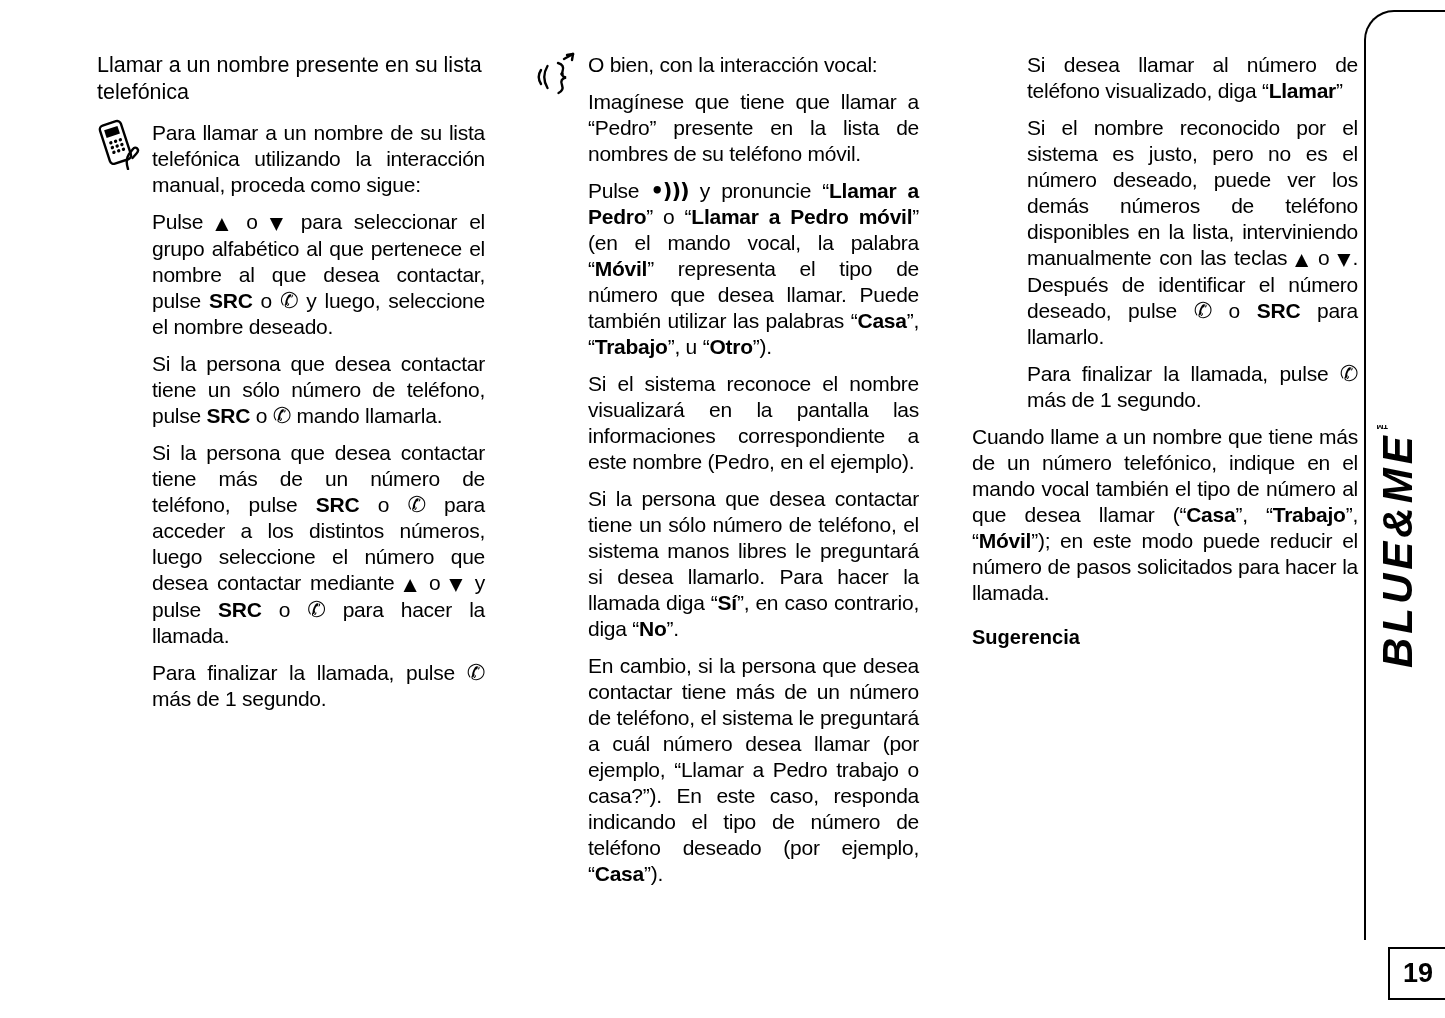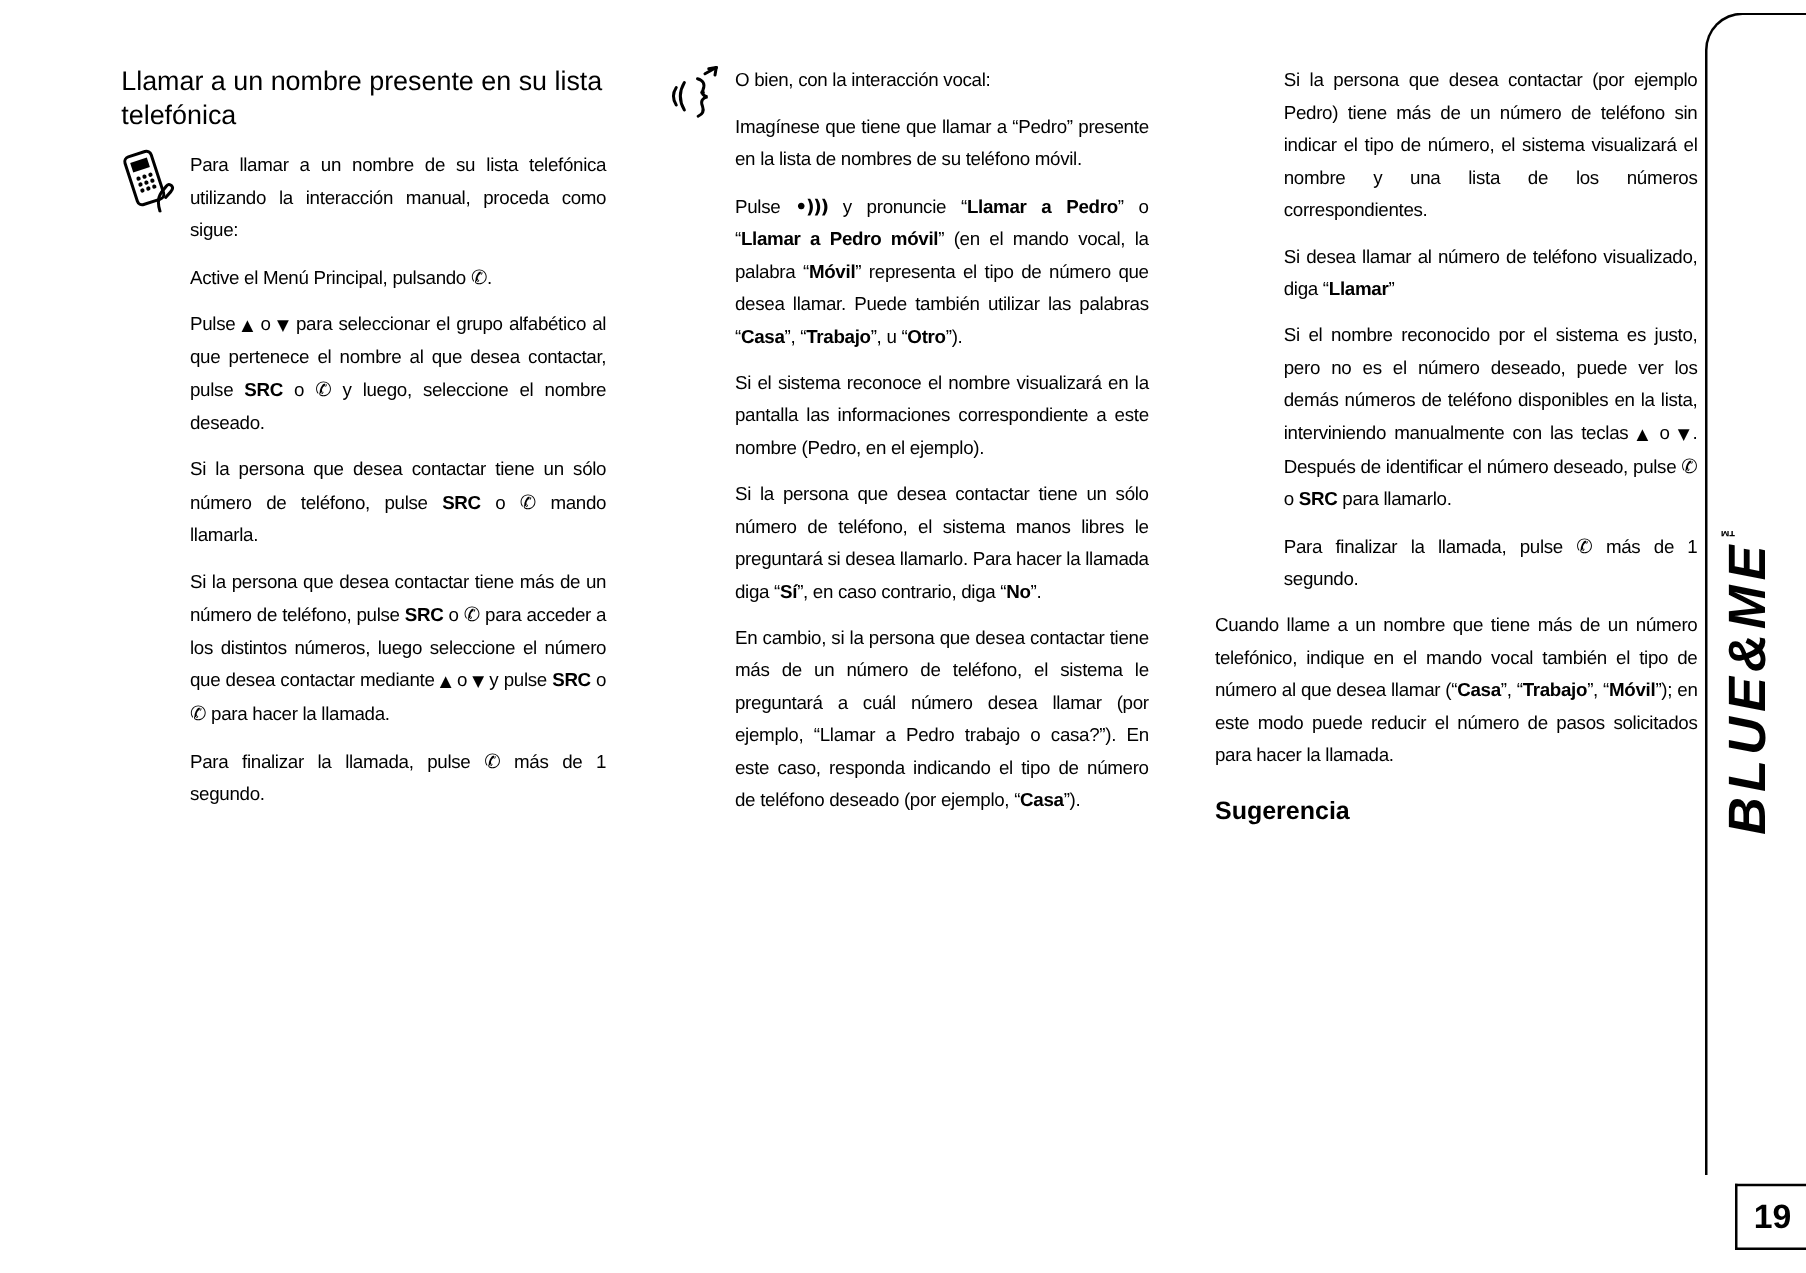--- a/index.html
+++ b/index.html
@@ -10,21 +10,21 @@
   }
   .page{position:absolute;inset:0;width:1445px;height:1018px;background:#fff;}
 
   
   .col{position:absolute;top:52px;text-align:justify;}
   #col1{left:97px;width:388px;}
   #col2{left:533px;width:386px;}
   #col3{left:972px;width:386px;}
 
   .block{
-    font-size:15px;line-height:26px;letter-spacing:-0.25px;
+    font-size:21px;line-height:26px;letter-spacing:-0.25px;
     margin:0 0 11px 0;hyphens:auto;-webkit-hyphens:auto;
   }
   .block.heading{
     font-size:21.5px;line-height:27px;font-weight:normal;text-align:left;
     margin-bottom:14px;letter-spacing:0;
   }
   .block.heading2{
     font-size:20px;font-weight:bold;text-align:left;margin:18px 0 12px 0;letter-spacing:0;
   }
   .block.indent{padding-left:55px;position:relative;}
@@ -74,21 +74,20 @@
           <circle cx="14.5" cy="28" r="1.7"></circle>
               <circle cx="19.5" cy="28" r="1.7"></circle>
               <circle cx="24.5" cy="28" r="1.7"></circle>
           <circle cx="14.5" cy="33" r="1.7"></circle>
               <circle cx="19.5" cy="33" r="1.7"></circle>
               <circle cx="24.5" cy="33" r="1.7"></circle>
         </g>
       </g>
       <path d="M31 51 Q28 42 32 36 L36 31 Q38 28.5 40.2 30.5 Q42.2 32.5 39.5 35.5 L35.5 40" fill="none" stroke="#000" stroke-width="2.4" stroke-linecap="round" stroke-linejoin="round"></path>
     </svg><span>Para llamar a un nombre de su lista telefónica utilizando la interacción manual, proceda como sigue:</span></div>
-      <div class="block indent"><span>Active el Menú Principal, pulsando </span><span class="sym sym-phone">✆</span><span>.</span></div>
       <div class="block indent"><span>Pulse </span><span class="sym sym-up">▲</span><span> o </span><span class="sym sym-down">▼</span><span> para seleccionar el grupo alfabético al que pertenece el nombre al que desea contactar, pulse </span><span class="b">SRC</span><span> o </span><span class="sym sym-phone">✆</span><span> y luego, seleccione el nombre deseado.</span></div>
       <div class="block indent"><span>Si la persona que desea contactar tiene un sólo número de teléfono, pulse </span><span class="b">SRC</span><span> o </span><span class="sym sym-phone">✆</span><span> mando llamarla.</span></div>
       <div class="block indent"><span>Si la persona que desea contactar tiene más de un número de teléfono, pulse </span><span class="b">SRC</span><span> o </span><span class="sym sym-phone">✆</span><span> para acceder a los distintos números, luego seleccione el número que desea contactar mediante </span><span class="sym sym-up">▲</span><span> o </span><span class="sym sym-down">▼</span><span> y pulse </span><span class="b">SRC</span><span> o </span><span class="sym sym-phone">✆</span><span> para hacer la llamada.</span></div>
       <div class="block indent"><span>Para finalizar la llamada, pulse </span><span class="sym sym-phone">✆</span><span> más de 1 segundo.</span></div>
     </section>
   <section class="col" id="col2">
       <div class="block indent"><svg width="48" height="50" viewBox="0 0 48 50" xmlns="http://www.w3.org/2000/svg" class="blkicon">
       <g fill="none" stroke="#000" stroke-width="2.4" stroke-linecap="round">
         <path d="M8 20 q-4.5 7 0 14"></path>
         <path d="M14.5 16 q-6.5 11 0 22"></path>
@@ -99,21 +98,20 @@
       </g>
       <circle cx="29" cy="24" r="1.8" fill="#000"></circle>
     </svg><span>O bien, con la interacción vocal:</span></div>
       <div class="block indent"><span>Imagínese que tiene que llamar a “Pedro” presente en la lista de nombres de su teléfono móvil.</span></div>
       <div class="block indent"><span>Pulse </span><span class="sym sym-voice">•)))</span><span> y pronuncie “</span><span class="b">Llamar a Pedro</span><span>” o “</span><span class="b">Llamar a Pedro móvil</span><span>” (en el mando vocal, la palabra “</span><span class="b">Móvil</span><span>” representa el tipo de número que desea llamar. Puede también utilizar las palabras “</span><span class="b">Casa</span><span>”, “</span><span class="b">Trabajo</span><span>”, u “</span><span class="b">Otro</span><span>”).</span></div>
       <div class="block indent"><span>Si el sistema reconoce el nombre visualizará en la pantalla las informaciones correspondiente a este nombre (Pedro, en el ejemplo).</span></div>
       <div class="block indent"><span>Si la persona que desea contactar tiene un sólo número de teléfono, el sistema manos libres le preguntará si desea llamarlo. Para hacer la llamada diga “</span><span class="b">Sí</span><span>”, en caso contrario, diga “</span><span class="b">No</span><span>”.</span></div>
       <div class="block indent"><span>En cambio, si la persona que desea contactar tiene más de un número de teléfono, el sistema le preguntará a cuál número desea llamar (por ejemplo, “Llamar a Pedro trabajo o casa?”). En este caso, responda indicando el tipo de número de teléfono deseado (por ejemplo, “</span><span class="b">Casa</span><span>”).</span></div>
     </section>
   <section class="col" id="col3">
-      <div class="block indent"><span>Si la persona que desea contactar (por ejemplo Pedro) tiene más de un número de teléfono sin indicar el tipo de número, el sistema visualizará el nombre y una lista de los números correspondientes.</span></div>
       <div class="block indent"><span>Si desea llamar al número de teléfono visualizado, diga “</span><span class="b">Llamar</span><span>”</span></div>
       <div class="block indent"><span>Si el nombre reconocido por el sistema es justo, pero no es el número deseado, puede ver los demás números de teléfono disponibles en la lista, interviniendo manualmente con las teclas </span><span class="sym sym-up">▲</span><span> o </span><span class="sym sym-down">▼</span><span>. Después de identificar el número deseado, pulse </span><span class="sym sym-phone">✆</span><span> o </span><span class="b">SRC</span><span> para llamarlo.</span></div>
       <div class="block indent"><span>Para finalizar la llamada, pulse </span><span class="sym sym-phone">✆</span><span> más de 1 segundo.</span></div>
       <div class="block"><span>Cuando llame a un nombre que tiene más de un número telefónico, indique en el mando vocal también el tipo de número al que desea llamar (“</span><span class="b">Casa</span><span>”, “</span><span class="b">Trabajo</span><span>”, “</span><span class="b">Móvil</span><span>”); en este modo puede reducir el número de pasos solicitados para hacer la llamada.</span></div>
       <div class="block heading2"><span>Sugerencia</span></div>
     </section>
 
   <div class="side-line"></div>
 
   <div class="brand"><span>BLUE&amp;ME</span><sup>™</sup></div>

